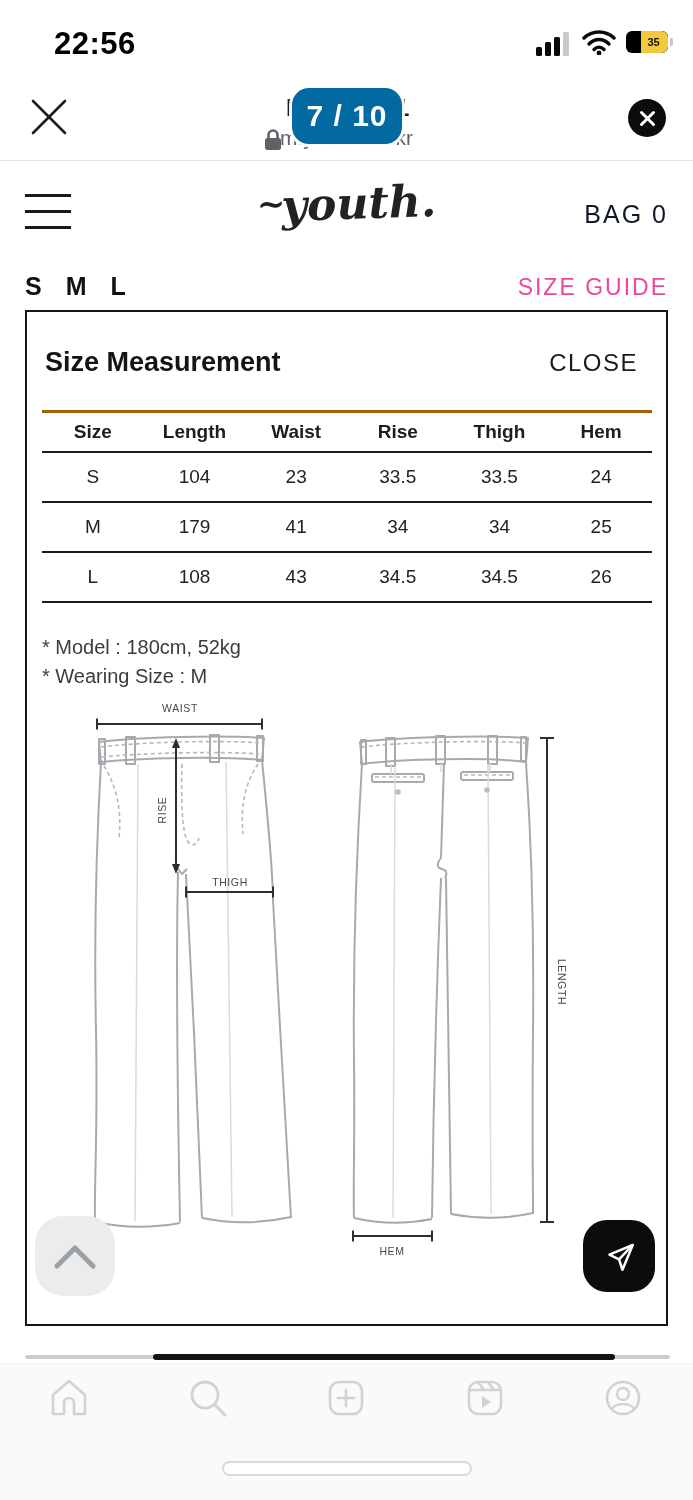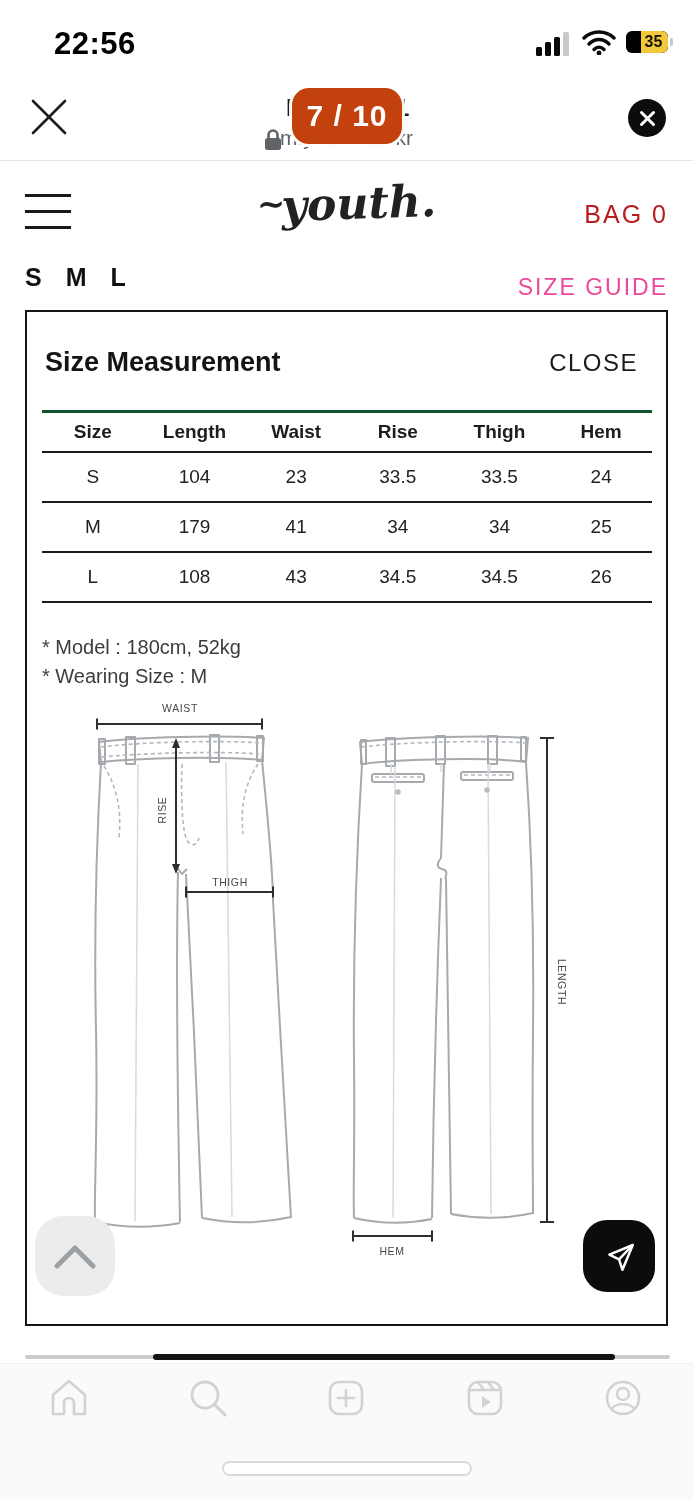--- a/index.html
+++ b/index.html
@@ -8,57 +8,57 @@
          font-family:"Liberation Sans",sans-serif;color:#111;}
   .abs{position:absolute;}
 
   
   .time{left:54px;top:26px;font-size:31px;font-weight:700;letter-spacing:.5px;color:#000;}
   .sig{left:536px;top:32px;}
   .wifi{left:582px;top:30px;}
   .batt{left:626px;top:31px;width:42px;height:22px;background:#000;border-radius:6px;overflow:hidden;}
   .batt .fill{position:absolute;left:15px;top:0;width:27px;height:22px;background:#f2c83d;border-radius:0 6px 6px 0;}
   .batt .pct{position:absolute;left:13px;top:0;width:29px;height:22px;display:flex;align-items:center;justify-content:center;
-             font-size:16px;font-weight:700;color:#151204;}
+             font-size:11px;font-weight:700;color:#151204;}
   .nub{left:670px;top:38px;width:3px;height:8px;background:#c7c7c9;border-radius:0 2px 2px 0;}
 
   
   .bx{left:28px;top:96px;}
   .frag{top:94px;font-size:24px;font-weight:700;color:#1a1a1a;}
   .fragL{left:286px;} .fragR{left:396px;}
   .urlrow{left:0;top:126px;width:693px;text-align:center;font-size:21px;color:#5f6368;}
   .lock{left:264px;top:129px;}
-  .badge{left:292px;top:88px;width:110px;height:56px;background:#c2410c;border-radius:17px;
+  .badge{left:292px;top:88px;width:110px;height:56px;background:#0369a1;border-radius:17px;
          box-shadow:0 0 0 3px rgba(255,255,255,.95);display:flex;align-items:center;justify-content:center;
          color:#fff;font-size:30px;font-weight:700;letter-spacing:1px;}
   .ccl{left:628px;top:99px;width:38px;height:38px;background:#0c0c0c;border-radius:50%;
        box-shadow:0 0 0 3px #fff;display:flex;align-items:center;justify-content:center;}
   .divider{left:0;top:160px;width:693px;height:1px;background:#e4e4e6;}
 
   
   .burger{left:25px;top:194px;width:46px;cursor:pointer;}
   .burger div{height:3px;background:#1a1a1a;margin-bottom:13px;}
   .logo{left:0;top:178px;width:693px;text-align:center;font-family:"DejaVu Serif",serif;
         font-style:italic;font-weight:700;font-size:44px;color:#222;transform:rotate(-2deg);}
   .logo .fl{font-size:34px;position:relative;top:-6px;letter-spacing:-4px;}
-  .bag{right:25px;top:200px;font-size:25px;letter-spacing:2px;color:#b91c1c;font-weight:500;}
-
-  
-  .sml{left:25px;top:263px;font-size:25px;font-weight:600;color:#111;}
+  .bag{right:25px;top:200px;font-size:25px;letter-spacing:2px;color:#0f172a;font-weight:500;}
+
+  
+  .sml{left:25px;top:272px;font-size:25px;font-weight:600;color:#111;}
   .sml span{margin-right:24px;}
   .sguide{right:25px;top:274px;font-size:23px;letter-spacing:2px;color:#ec4899;font-weight:500;}
 
   
   .modal{left:25px;top:310px;width:643px;height:1016px;border:2.5px solid #161616;background:#fff;}
   .mtitle{left:45px;top:347px;font-size:27px;font-weight:600;color:#141414;}
   .mclose{right:55px;top:349px;font-size:24px;letter-spacing:1.5px;color:#1b1b1b;font-weight:500;}
 
   table.sz{position:absolute;left:42px;top:410px;width:610px;border-collapse:collapse;table-layout:fixed;}
   table.sz tr{border-bottom:2.5px solid #1b1b1b;}
-  table.sz thead tr{border-top:3px solid #14532d;border-bottom:2.5px solid #1b1b1b;}
+  table.sz thead tr{border-top:3px solid #a16207;border-bottom:2.5px solid #1b1b1b;}
   table.sz th{height:40px;font-size:19px;font-weight:600;color:#1d1d1d;}
   table.sz td{height:50px;font-size:19px;font-weight:500;color:#222;text-align:center;}
 
   .notes{left:42px;top:633px;font-size:20px;color:#3a3d40;line-height:29px;}
 
   
   .totop{left:35px;top:1216px;width:80px;height:80px;background:#ececec;border-radius:28px;
          display:flex;align-items:center;justify-content:center;}
   .send{left:583px;top:1220px;width:72px;height:72px;background:#0c0c0c;border-radius:24px;
         display:flex;align-items:center;justify-content:center;}

